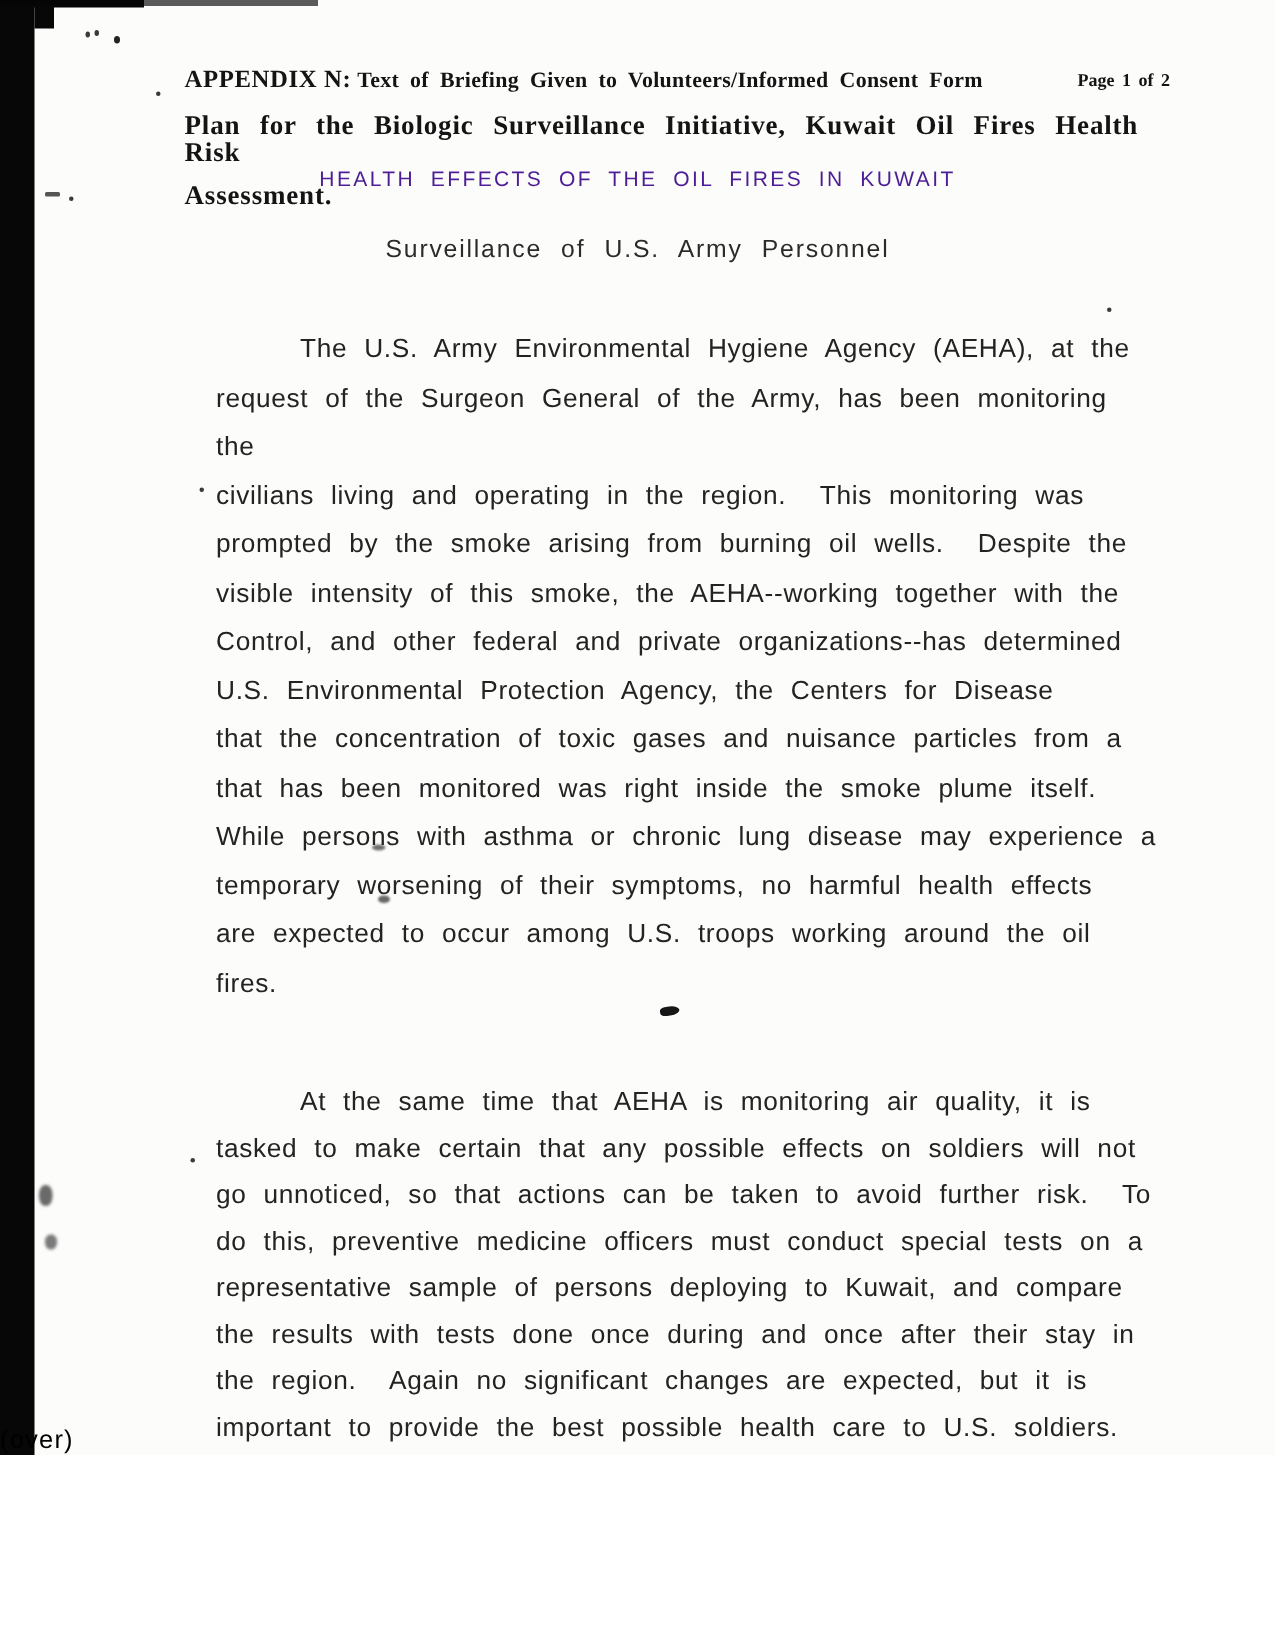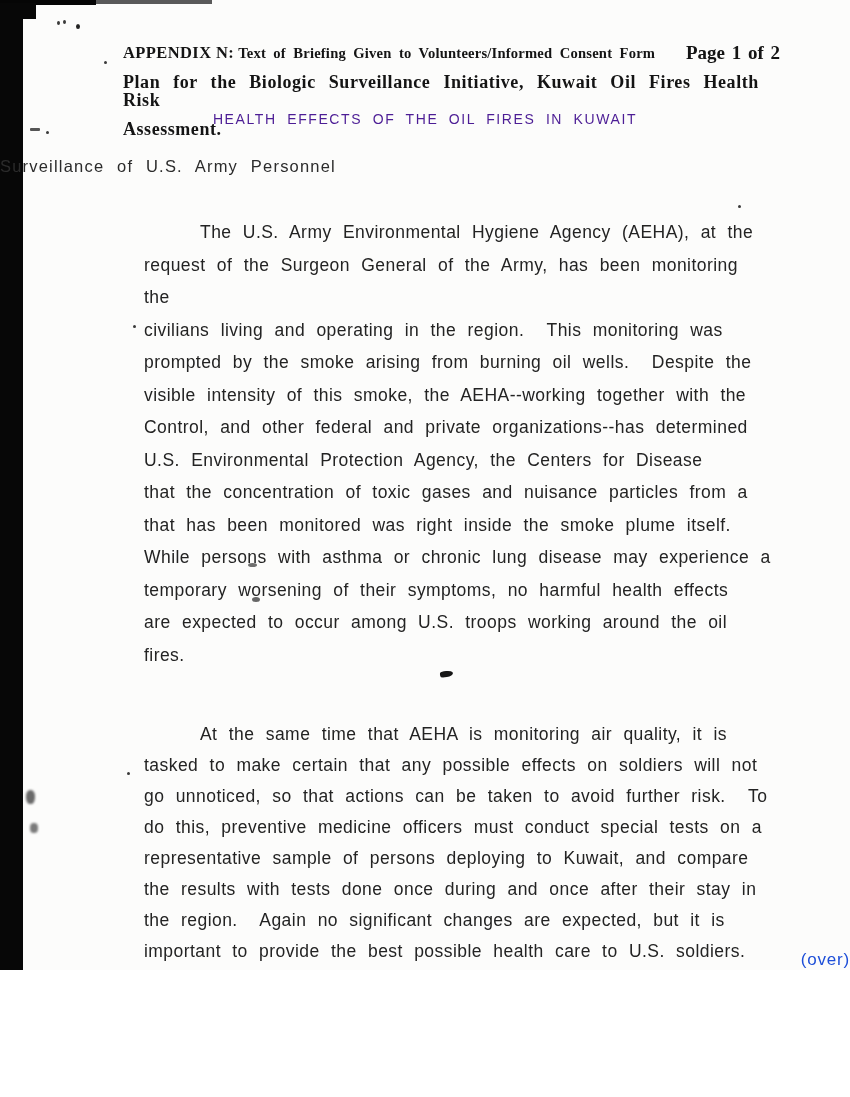--- a/index.html
+++ b/index.html
@@ -49,50 +49,50 @@
 
   
   .hdr {
     position: absolute; left: 123px; top: 44px; width: 657px;
     font-family: "Liberation Serif", serif; font-weight: bold; color: #141414;
     line-height: 18.5px;
   }
   .hdr-line1 { position: relative; padding-right: 92px; }
   .hdr-appendix { font-size: 16.5px; letter-spacing: 0.4px; }
   .hdr-text { font-size: 14.6px; word-spacing: 3.5px; letter-spacing: 0.2px; }
-  .hdr-page { position: absolute; right: 0; top: 0; font-size: 19px; word-spacing: 2px; }
+  .hdr-page { position: absolute; right: 0; top: 0; font-size: 12px; word-spacing: 2px; }
   .hdr-line2, .hdr-line3 { font-size: 18px; word-spacing: 8px; letter-spacing: 0.55px; margin-top: 10px; }
 
   
   .title {
     position: absolute; left: 0; top: 111px; width: 100%;
     text-align: center; font-size: 14px; color: #4c1d95;
     letter-spacing: 1.6px; word-spacing: 5px; font-weight: 500;
   }
   .subtitle {
     position: absolute; left: 0; top: 157px; width: 100%;
-    font-size: 16.5px; color: #2b2b2b;
+    text-align: center; font-size: 16.5px; color: #2b2b2b;
     letter-spacing: 1.2px; word-spacing: 7px; font-weight: 500;
   }
 
   
   .bodycol {
     position: absolute; left: 144px; top: 216px; width: 630px;
     font-size: 17.5px; color: #232323;
     letter-spacing: 0.45px; word-spacing: 6px;
   }
   .para1 .bline { line-height: 32.5px; }
   .para2 { margin-top: 48px; }
   .para2 .bline { line-height: 31px; }
   .bline { white-space: pre-wrap; }
   .indent { text-indent: 56px; }
 
   .footer-over {
     position: absolute; left: 0; top: 950px; width: 100%;
-    text-align: right; font-size: 17px; color: #1d4ed8;
+    text-align: left; font-size: 17px; color: #000000;
     letter-spacing: 0.8px;
   }
 </style>
 </head>
 <body>
 
 <div class="page">
 
   <div class="art top-bar-black"></div>
   <div class="art top-bar-gray"></div>

